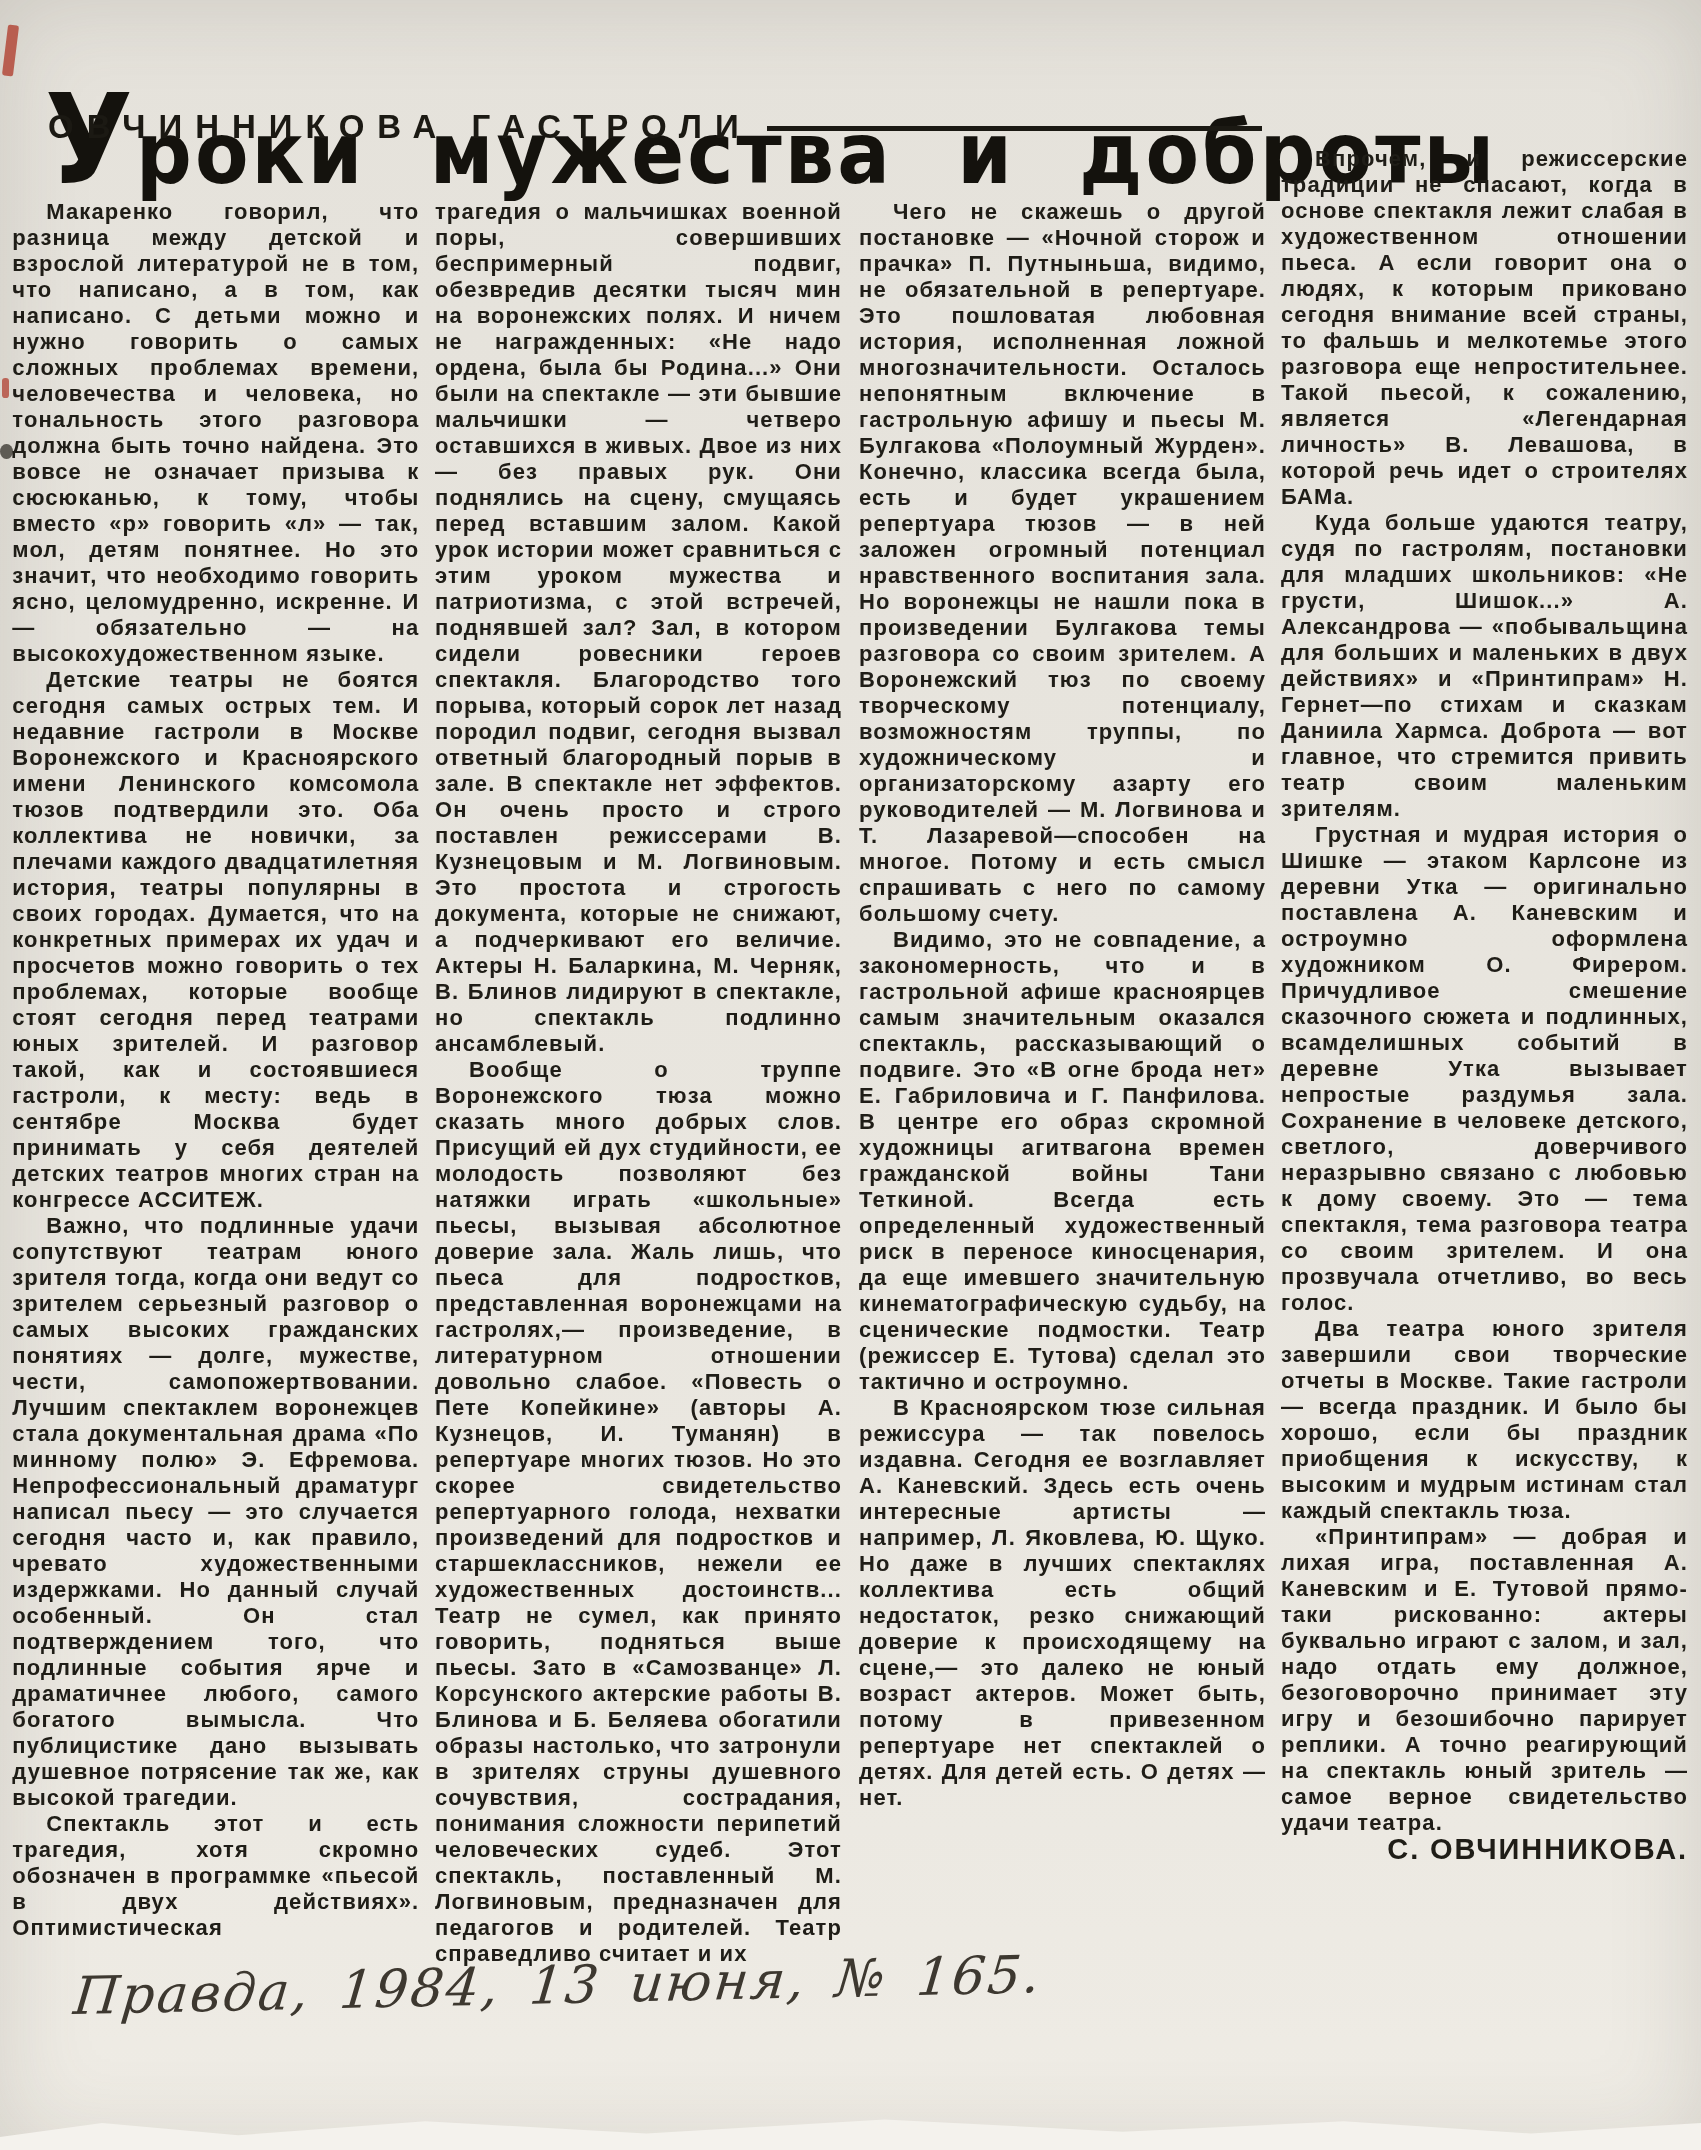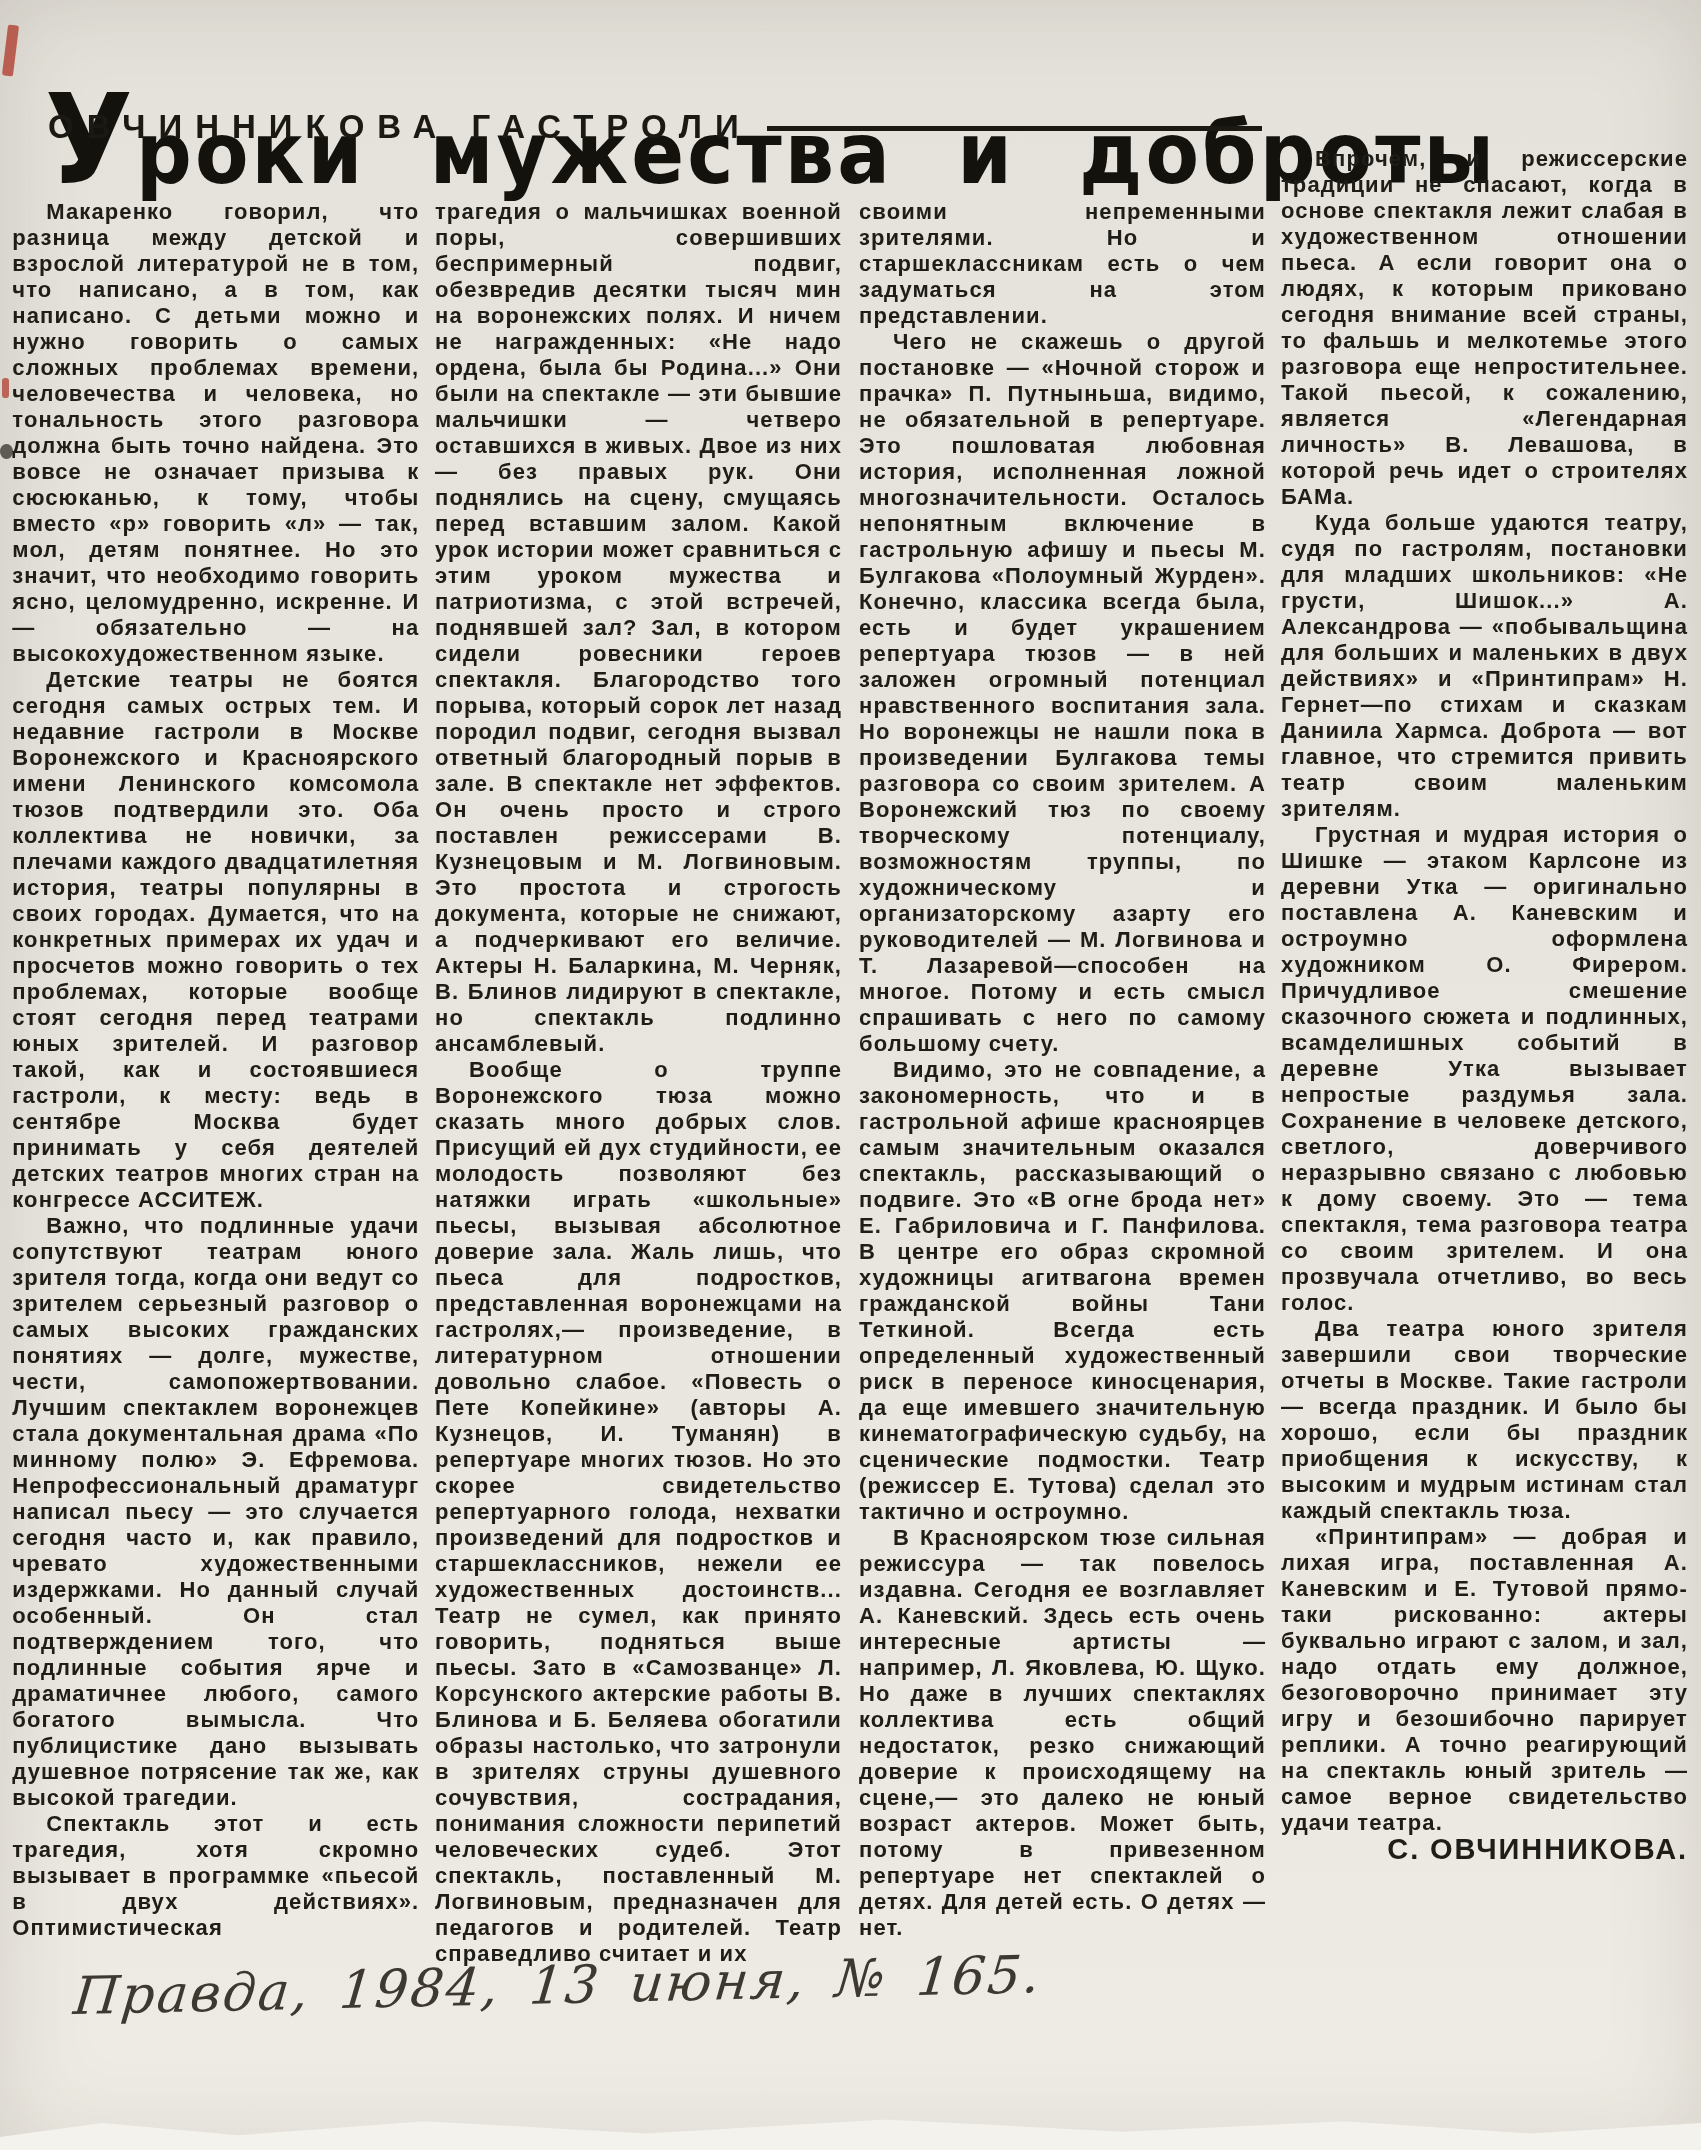--- a/index.html
+++ b/index.html
@@ -117,30 +117,29 @@
 
   <div class="subhead">
     <span class="subtitle">ОВЧИННИКОВА ГАСТРОЛИ</span>
     <span class="subtitle-rule"></span>
   </div>
 
   <div class="col" id="col1">
     <p>Макаренко говорил, что разница между детской и взрослой литературой не в том, что написано, а в том, как написано. С детьми можно и нужно говорить о самых сложных проблемах времени, человечества и человека, но тональность этого разговора должна быть точно найдена. Это вовсе не означает призыва к сюсюканью, к тому, чтобы вместо «р» говорить «л» — так, мол, детям понятнее. Но это значит, что необходимо говорить ясно, целомудренно, искренне. И — обязательно — на высокохудожественном языке.</p>
     <p>Детские театры не боятся сегодня самых острых тем. И недавние гастроли в Москве Воронежского и Красноярского имени Ленинского комсомола тюзов подтвердили это. Оба коллектива не новички, за плечами каждого двадцатилетняя история, театры популярны в своих городах. Думается, что на конкретных примерах их удач и просчетов можно говорить о тех проблемах, которые вообще стоят сегодня перед театрами юных зрителей. И разговор такой, как и состоявшиеся гастроли, к месту: ведь в сентябре Москва будет принимать у себя деятелей детских театров многих стран на конгрессе АССИТЕЖ.</p>
     <p>Важно, что подлинные удачи сопутствуют театрам юного зрителя тогда, когда они ведут со зрителем серьезный разговор о самых высоких гражданских понятиях — долге, мужестве, чести, самопожертвовании. Лучшим спектаклем воронежцев стала документальная драма «По минному полю» Э. Ефремова. Непрофессиональный драматург написал пьесу — это случается сегодня часто и, как правило, чревато художественными издержками. Но данный случай особенный. Он стал подтверждением того, что подлинные события ярче и драматичнее любого, самого богатого вымысла. Что публицистике дано вызывать душевное потрясение так же, как высокой трагедии.</p>
-    <p>Спектакль этот и есть трагедия, хотя скромно вызывает в программке «пьесой в двух действиях». Оптимистическая</p>
+    <p>Спектакль этот и есть трагедия, хотя скромно обозначен в программке «пьесой в двух действиях». Оптимистическая</p>
   </div>
 
   <div class="col" id="col2">
     <p class="cont">трагедия о мальчишках военной поры, совершивших беспримерный подвиг, обезвредив десятки тысяч мин на воронежских полях. И ничем не награжденных: «Не надо ордена, была бы Родина...» Они были на спектакле — эти бывшие мальчишки — четверо оставшихся в живых. Двое из них — без правых рук. Они поднялись на сцену, смущаясь перед вставшим залом. Какой урок истории может сравниться с этим уроком мужества и патриотизма, с этой встречей, поднявшей зал? Зал, в котором сидели ровесники героев спектакля. Благородство того порыва, который сорок лет назад породил подвиг, сегодня вызвал ответный благородный порыв в зале. В спектакле нет эффектов. Он очень просто и строго поставлен режиссерами В. Кузнецовым и М. Логвиновым. Это простота и строгость документа, которые не снижают, а подчеркивают его величие. Актеры Н. Баларкина, М. Черняк, В. Блинов лидируют в спектакле, но спектакль подлинно ансамблевый.</p>
     <p>Вообще о труппе Воронежского тюза можно сказать много добрых слов. Присущий ей дух студийности, ее молодость позволяют без натяжки играть «школьные» пьесы, вызывая абсолютное доверие зала. Жаль лишь, что пьеса для подростков, представленная воронежцами на гастролях,— произведение, в литературном отношении довольно слабое. «Повесть о Пете Копейкине» (авторы А. Кузнецов, И. Туманян) в репертуаре многих тюзов. Но это скорее свидетельство репертуарного голода, нехватки произведений для подростков и старшеклассников, нежели ее художественных достоинств... Театр не сумел, как принято говорить, подняться выше пьесы. Зато в «Самозванце» Л. Корсунского актерские работы В. Блинова и Б. Беляева обогатили образы настолько, что затронули в зрителях струны душевного сочувствия, сострадания, понимания сложности перипетий человеческих судеб. Этот спектакль, поставленный М. Логвиновым, предназначен для педагогов и родителей. Театр справедливо считает и их</p>
   </div>
 
   <div class="col" id="col3">
-    <p class="cont">своими непременными зрителями. Но и старшеклассникам есть о чем задуматься на этом представлении.</p>
     <p>Чего не скажешь о другой постановке — «Ночной сторож и прачка» П. Путныньша, видимо, не обязательной в репертуаре. Это пошловатая любовная история, исполненная ложной многозначительности. Осталось непонятным включение в гастрольную афишу и пьесы М. Булгакова «Полоумный Журден». Конечно, классика всегда была, есть и будет украшением репертуара тюзов — в ней заложен огромный потенциал нравственного воспитания зала. Но воронежцы не нашли пока в произведении Булгакова темы разговора со своим зрителем. А Воронежский тюз по своему творческому потенциалу, возможностям труппы, по художническому и организаторскому азарту его руководителей — М. Логвинова и Т. Лазаревой—способен на многое. Потому и есть смысл спрашивать с него по самому большому счету.</p>
     <p>Видимо, это не совпадение, а закономерность, что и в гастрольной афише красноярцев самым значительным оказался спектакль, рассказывающий о подвиге. Это «В огне брода нет» Е. Габриловича и Г. Панфилова. В центре его образ скромной художницы агитвагона времен гражданской войны Тани Теткиной. Всегда есть определенный художественный риск в переносе киносценария, да еще имевшего значительную кинематографическую судьбу, на сценические подмостки. Театр (режиссер Е. Тутова) сделал это тактично и остроумно.</p>
     <p>В Красноярском тюзе сильная режиссура — так повелось издавна. Сегодня ее возглавляет А. Каневский. Здесь есть очень интересные артисты — например, Л. Яковлева, Ю. Щуко. Но даже в лучших спектаклях коллектива есть общий недостаток, резко снижающий доверие к происходящему на сцене,— это далеко не юный возраст актеров. Может быть, потому в привезенном репертуаре нет спектаклей о детях. Для детей есть. О детях — нет.</p>
   </div>
 
   <div class="col" id="col4">
     <p>Впрочем, и режиссерские традиции не спасают, когда в основе спектакля лежит слабая в художественном отношении пьеса. А если говорит она о людях, к которым приковано сегодня внимание всей страны, то фальшь и мелкотемье этого разговора еще непростительнее. Такой пьесой, к сожалению, является «Легендарная личность» В. Левашова, в которой речь идет о строителях БАМа.</p>
     <p>Куда больше удаются театру, судя по гастролям, постановки для младших школьников: «Не грусти, Шишок...» А. Александрова — «побывальщина для больших и маленьких в двух действиях» и «Принтипрам» Н. Гернет—по стихам и сказкам Даниила Хармса. Доброта — вот главное, что стремится привить театр своим маленьким зрителям.</p>
     <p>Грустная и мудрая история о Шишке — этаком Карлсоне из деревни Утка — оригинально поставлена А. Каневским и остроумно оформлена художником О. Фирером. Причудливое смешение сказочного сюжета и подлинных, всамделишных событий в деревне Утка вызывает непростые раздумья зала. Сохранение в человеке детского, светлого, доверчивого неразрывно связано с любовью к дому своему. Это — тема спектакля, тема разговора театра со своим зрителем. И она прозвучала отчетливо, во весь голос.</p>
     <p>Два театра юного зрителя завершили свои творческие отчеты в Москве. Такие гастроли — всегда праздник. И было бы хорошо, если бы праздник приобщения к искусству, к высоким и мудрым истинам стал каждый спектакль тюза.</p>

